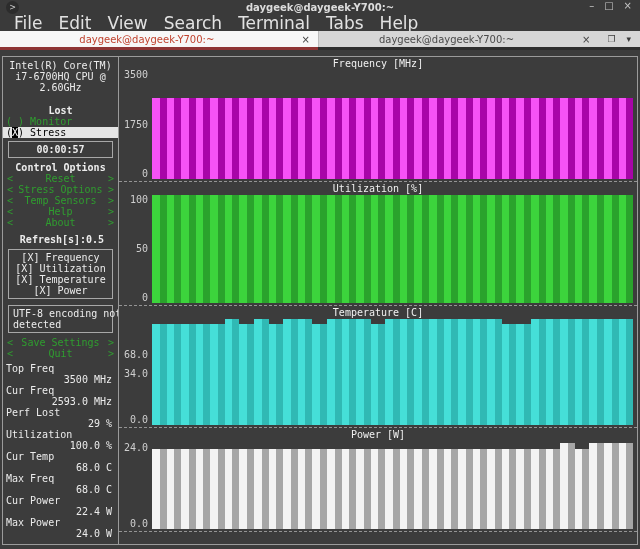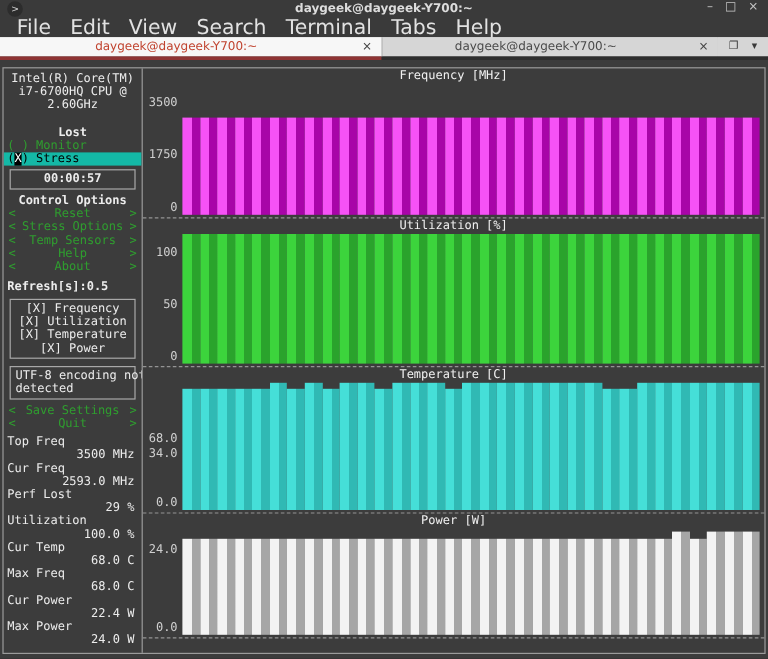--- a/index.html
+++ b/index.html
@@ -35,38 +35,38 @@
   
   .terminal { height:499px; padding:6px 2px 4px 2px; background:#3c3c3c; }
   .stui { height:100%; border:1px solid #9b9b9b; display:flex; color:#ececec; font-size:10px; }
   
   .sidebar { width:116px; border-right:1px solid #9b9b9b; padding-top:3px; overflow:hidden; flex-shrink:0; }
   .cpu-model { text-align:center; line-height:11px; }
   .section-heading { text-align:center; font-weight:bold; line-height:11px; }
   .heading-modes { margin-top:12px; }
   .heading-controls { margin-top:4px; }
   .mode-row { line-height:11px; padding:0 3px; color:#2f9e2f; white-space:nowrap; }
-  .mode-row.selected { background:#14b8a6; color:#000; }
+  .mode-row.selected { background:#e5e5e5; color:#000; }
   .mode-row.selected .cursor { background:#000; color:#fff; }
   .timer-box { border:1px solid #a8a8a8; margin:3px 5px; padding:2px 0; text-align:center; font-weight:bold; line-height:11px; }
   .ctrl-row { display:flex; justify-content:space-between; padding:0 4px; color:#2f9e2f; line-height:11px; white-space:nowrap; }
-  .refresh { font-weight:bold; padding-left:3px; margin:6px 0 4px; line-height:11px; }
+  .refresh { font-weight:bold; padding-left:3px; margin:6px 0 4px; line-height:11px;text-align:center; }
   .summary-box { border:1px solid #a8a8a8; margin:0 5px; padding:2px 4px; line-height:11px;text-align:center; }
   .summary-box div { white-space:nowrap; }
   .notice-box { border:1px solid #a8a8a8; margin:6px 5px 4px; padding:2px 4px; line-height:11px; }
   .notice-box div { white-space:nowrap; }
   .stats { margin-top:4px; }
   .stat-label { padding-left:3px; line-height:11px; white-space:nowrap; }
   .stat-value { text-align:right; padding-right:6px; line-height:11px; white-space:nowrap; }
   
   .graphs { flex:1; display:flex; flex-direction:column; padding-bottom:12px; min-width:0; }
   .gsection { position:relative; border-bottom:1px dashed #949494; }
   .gtitle { position:absolute; top:1px; left:0; right:0; text-align:center; color:#f0f0f0; z-index:2; }
   .plot { position:absolute; left:0; right:0; top:13px; bottom:2px; }
-  .ticks { position:absolute; left:0; top:11px; bottom:0; width:32px; color:#cfcfcf; }
+  .ticks { position:absolute; left:0; top:0; bottom:0; width:32px; color:#cfcfcf; }
   .tick { position:absolute; right:3px; line-height:10px; }
   .bars { position:absolute; left:33px; right:4px; top:0; bottom:0; display:flex; align-items:flex-end; }
   .bar { flex:1 1 0; }
 </style>
 </head>
 <body>
 
 <div class="screen">
   <div class="chrome-top">
     <div class="titlebar">

